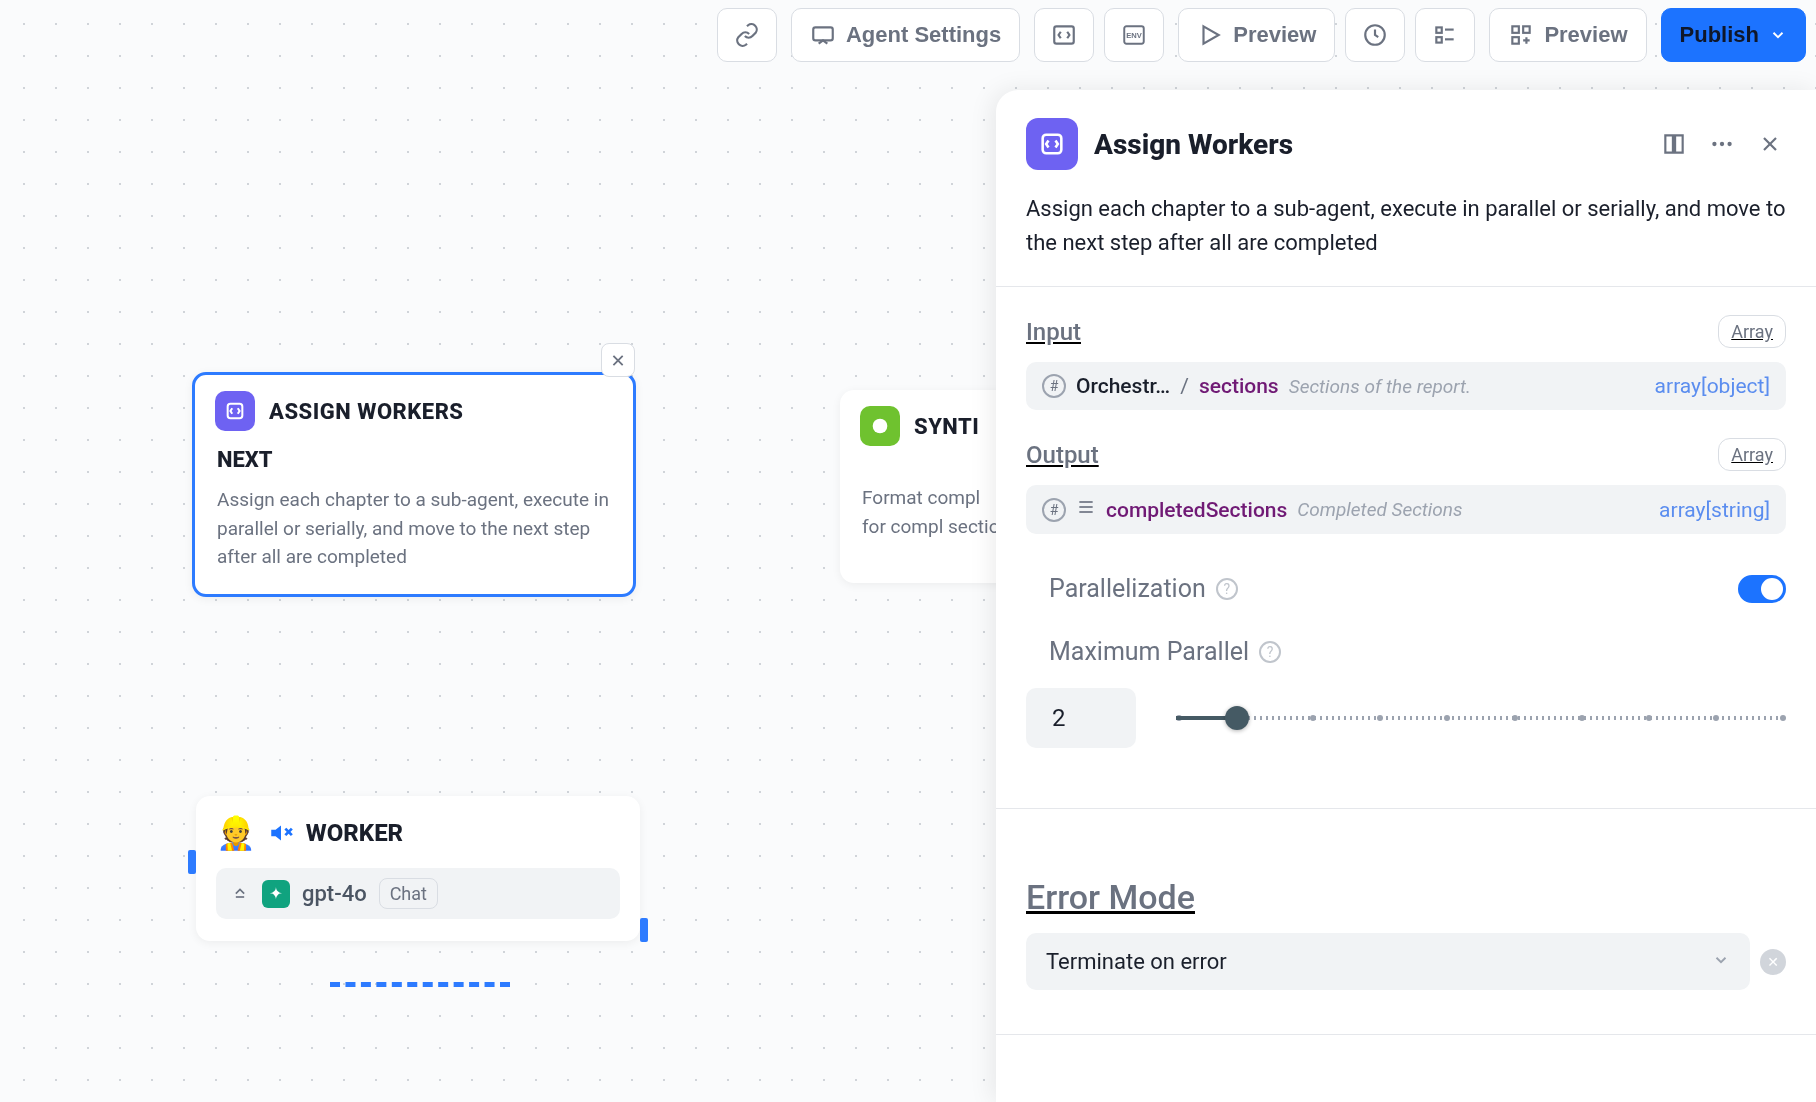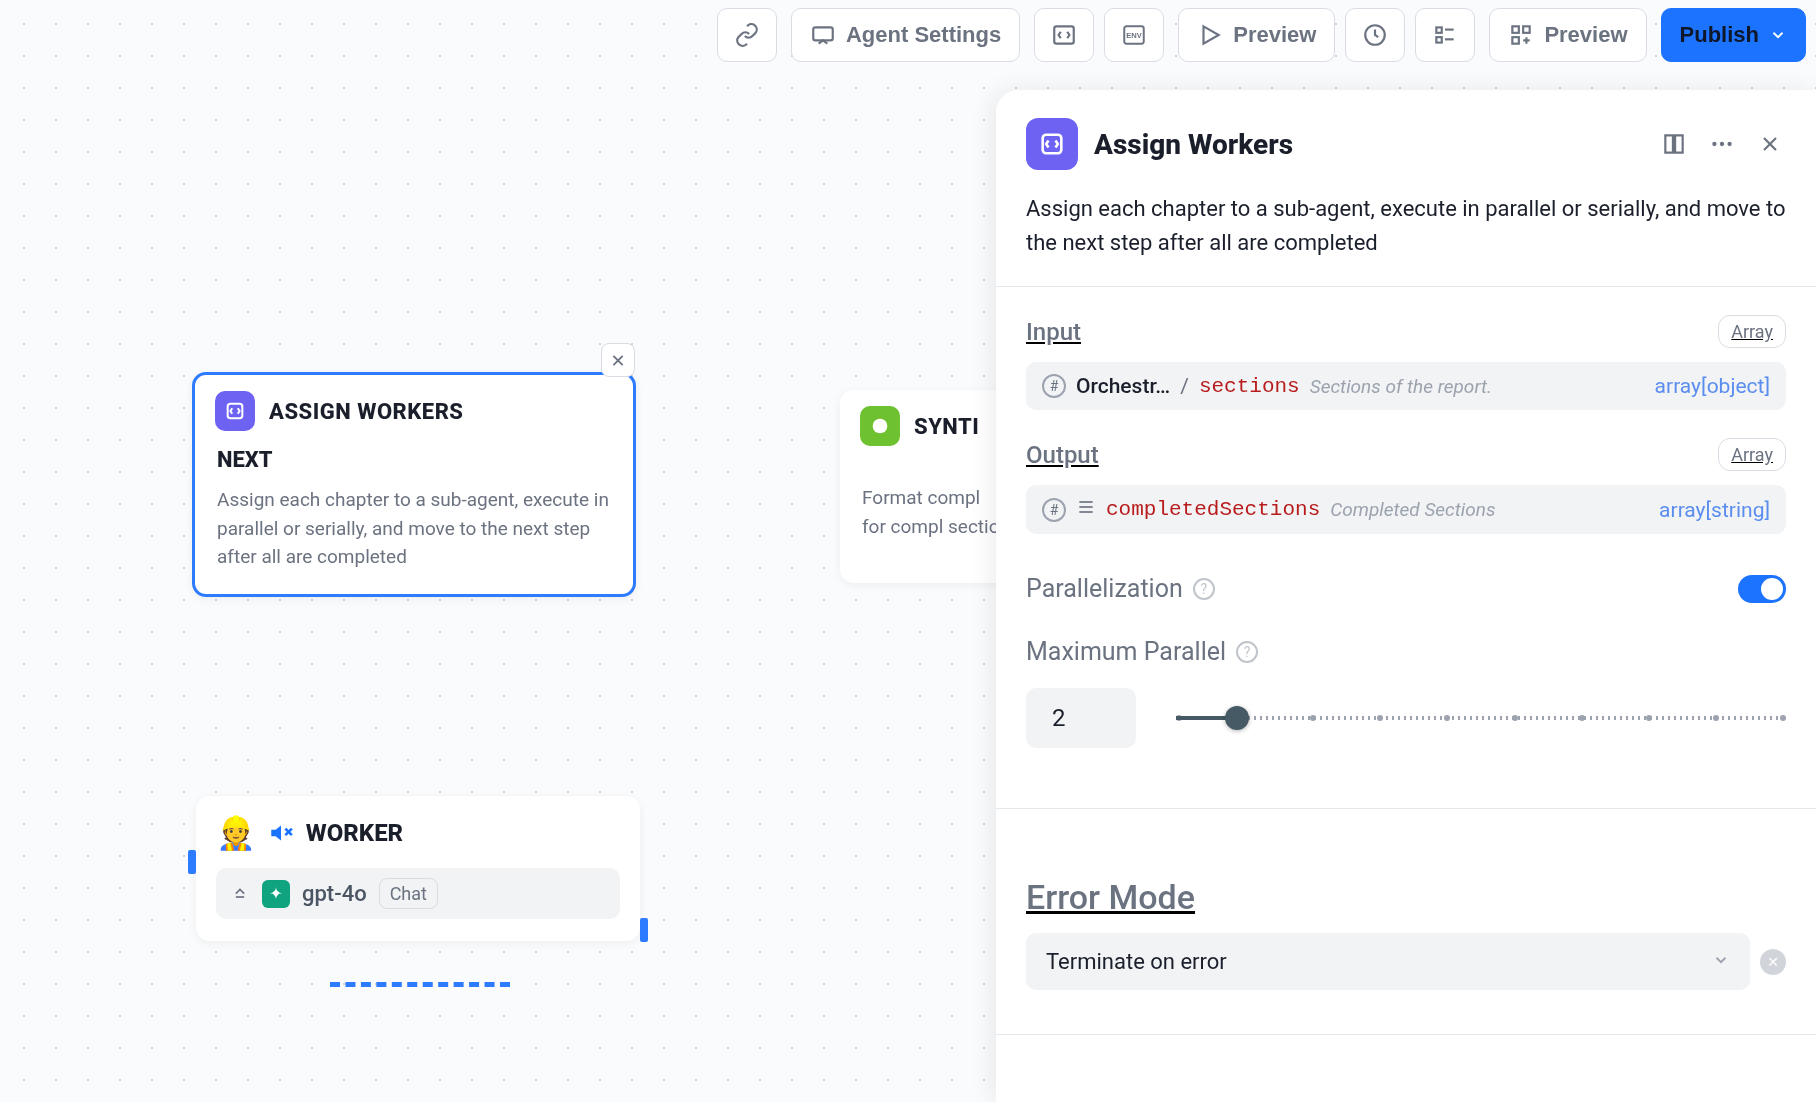--- a/index.html
+++ b/index.html
@@ -259,30 +259,31 @@
   width: 24px; height: 24px;
   border: 2px solid #9ca3af;
   border-radius: 50%;
   display: inline-flex; align-items: center; justify-content: center;
   font-size: 14px;
   color: #6b7280;
 }
 .pill-row .list-icon { color: #6b7280; }
 .pill-row .trunc { color: #1a1f2b; font-weight: 500; }
 .pill-row .slash { color: #6b7280; }
-.pill-row .orange { color: #b91c1c; font-weight: 500; font-family: Liberation Mono, monospace; }
+.pill-row .orange { color: #701a75; font-weight: 500; }
 .pill-row .hint { color: #9ca3af; font-style: italic; font-size: 19px; }
 .pill-row .spacer { flex: 1; }
 .pill-row .type { color: #5b8def; font-size: 21px; }
 
 .toggle-row {
   display: flex;
   align-items: center;
   justify-content: space-between;
   margin-top: 40px;
+  margin-left: 23px;
 }
 .toggle-label {
   font-size: 25px;
   color: #6b7280;
   display: flex;
   align-items: center;
   gap: 10px;
 }
 .help-circle {
   width: 22px; height: 22px;

